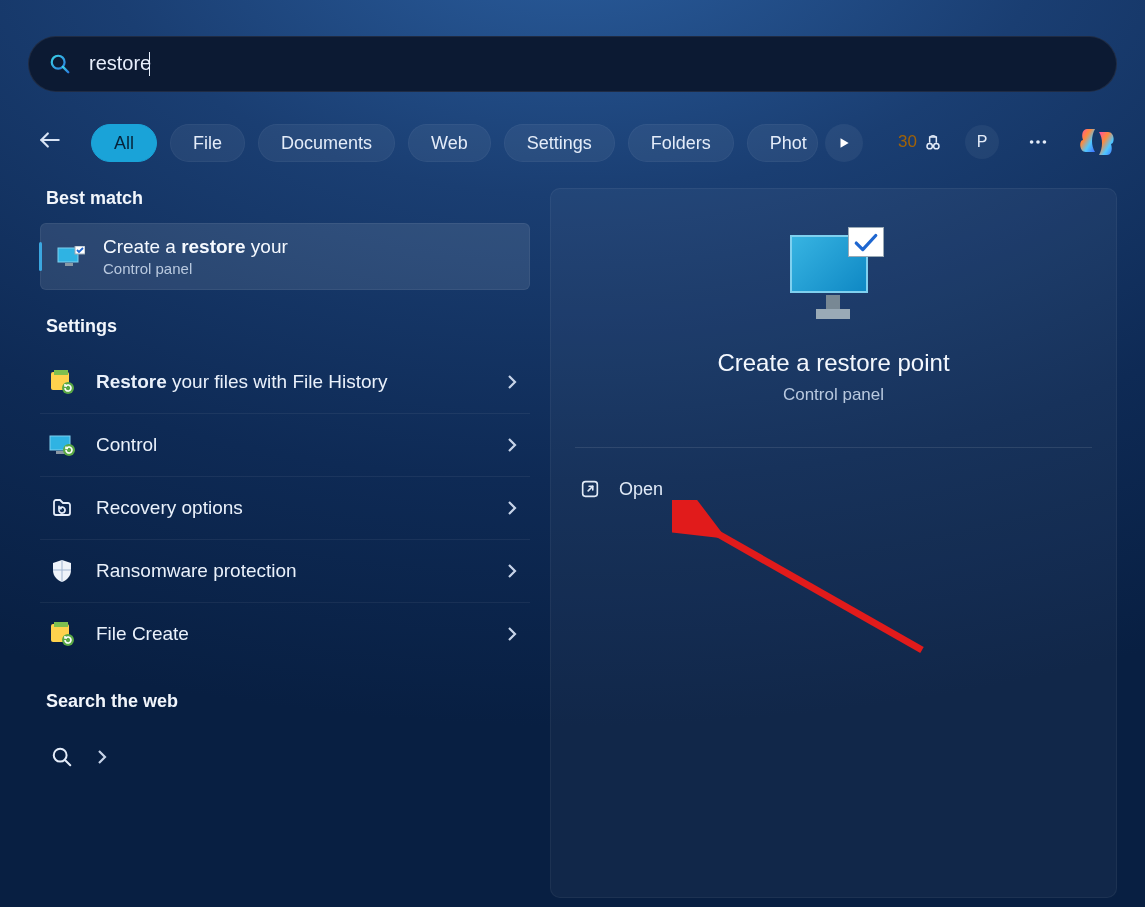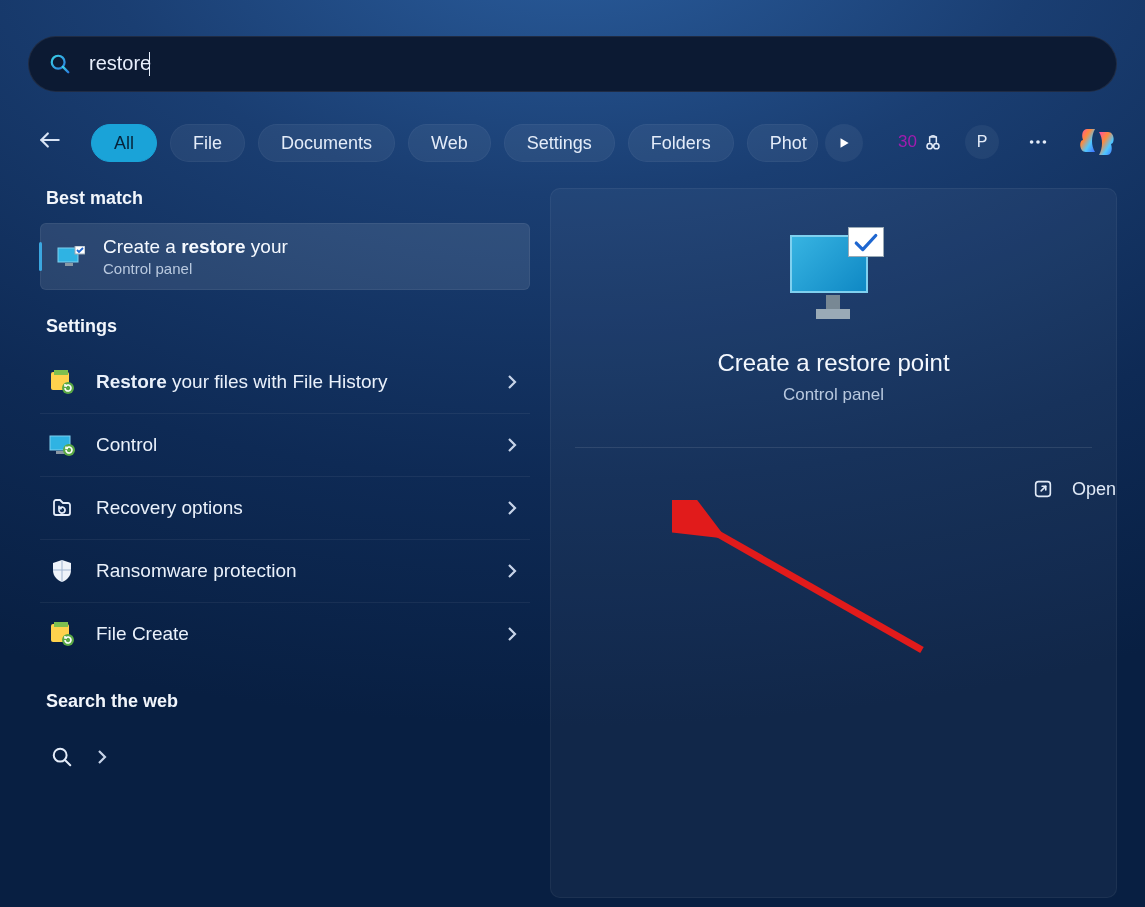--- a/index.html
+++ b/index.html
@@ -85,21 +85,21 @@
     margin-left: -6px;
   }
   .right-cluster {
     margin-left: auto;
     display: flex;
     align-items: center;
     gap: 22px;
   }
   .points {
     display: flex; align-items: center; gap: 6px;
-    font-size: 17px; color: #a21caf;
+    font-size: 17px; color: #a16207;
   }
   .profile {
     width: 34px; height: 34px; border-radius: 17px;
     background: rgba(255,255,255,0.05);
     display: flex; align-items: center; justify-content: center;
     font-size: 16px; color: #e4ecf9;
   }
   .more-btn {
     width: 34px; height: 34px; border-radius: 17px;
     display: flex; align-items: center; justify-content: center;
@@ -178,21 +178,21 @@
     width: 100px; height: 90px; margin: 0 auto; position: relative;
   }
   .monitor-body { position:absolute; top:6px; left:6px; width:78px; height:58px; background:linear-gradient(135deg,#37b4e2,#0f88c4); border:2px solid #7fd0ef; }
   .monitor-stand { position:absolute; bottom:0; left:32px; width:34px; height:10px; background:#9aaab6; }
   .monitor-neck { position:absolute; bottom:10px; left:42px; width:14px; height:14px; background:#788894; }
   .check-badge { position:absolute; top:-2px; right:0; width:36px; height:30px; background:#fff; border:1px solid #9aaab6; display:flex; align-items:center; justify-content:center; }
   .check-badge svg { width:26px; height:22px; }
   .preview-title { text-align:center; font-size:24px; color:#f4f8fe; margin-top:30px; }
   .preview-sub { text-align:center; font-size:17px; color:#b9c9df; margin-top:8px; }
   .preview-divider { margin: 42px 24px 0 24px; height:1px; background:rgba(255,255,255,0.10); }
-  .open-row { display:flex; align-items:center; gap:18px; margin: 30px 0 0 28px; font-size:18px; color:#e1eaf7; cursor:pointer;justify-content:flex-end; }
+  .open-row { display:flex; align-items:center; gap:18px; margin: 30px 0 0 28px; font-size:18px; color:#e1eaf7; cursor:pointer; }
 
   
   .annot-arrow {
     position: absolute;
     left: 672px; top: 500px;
     width: 260px; height: 160px;
     pointer-events: none;
   }
 
   svg { display:block; }

